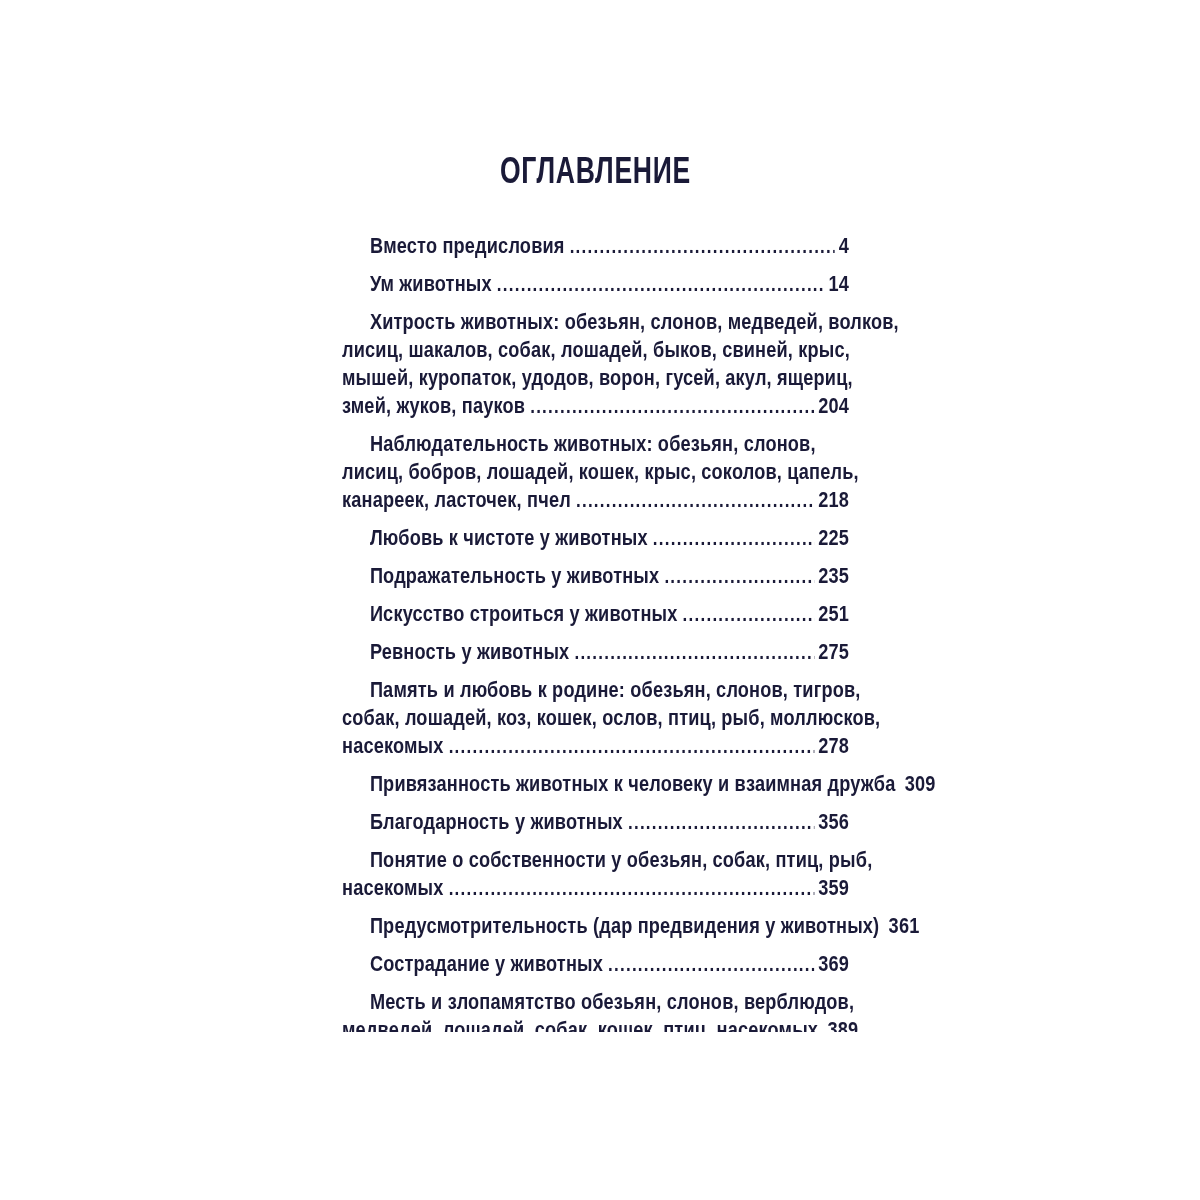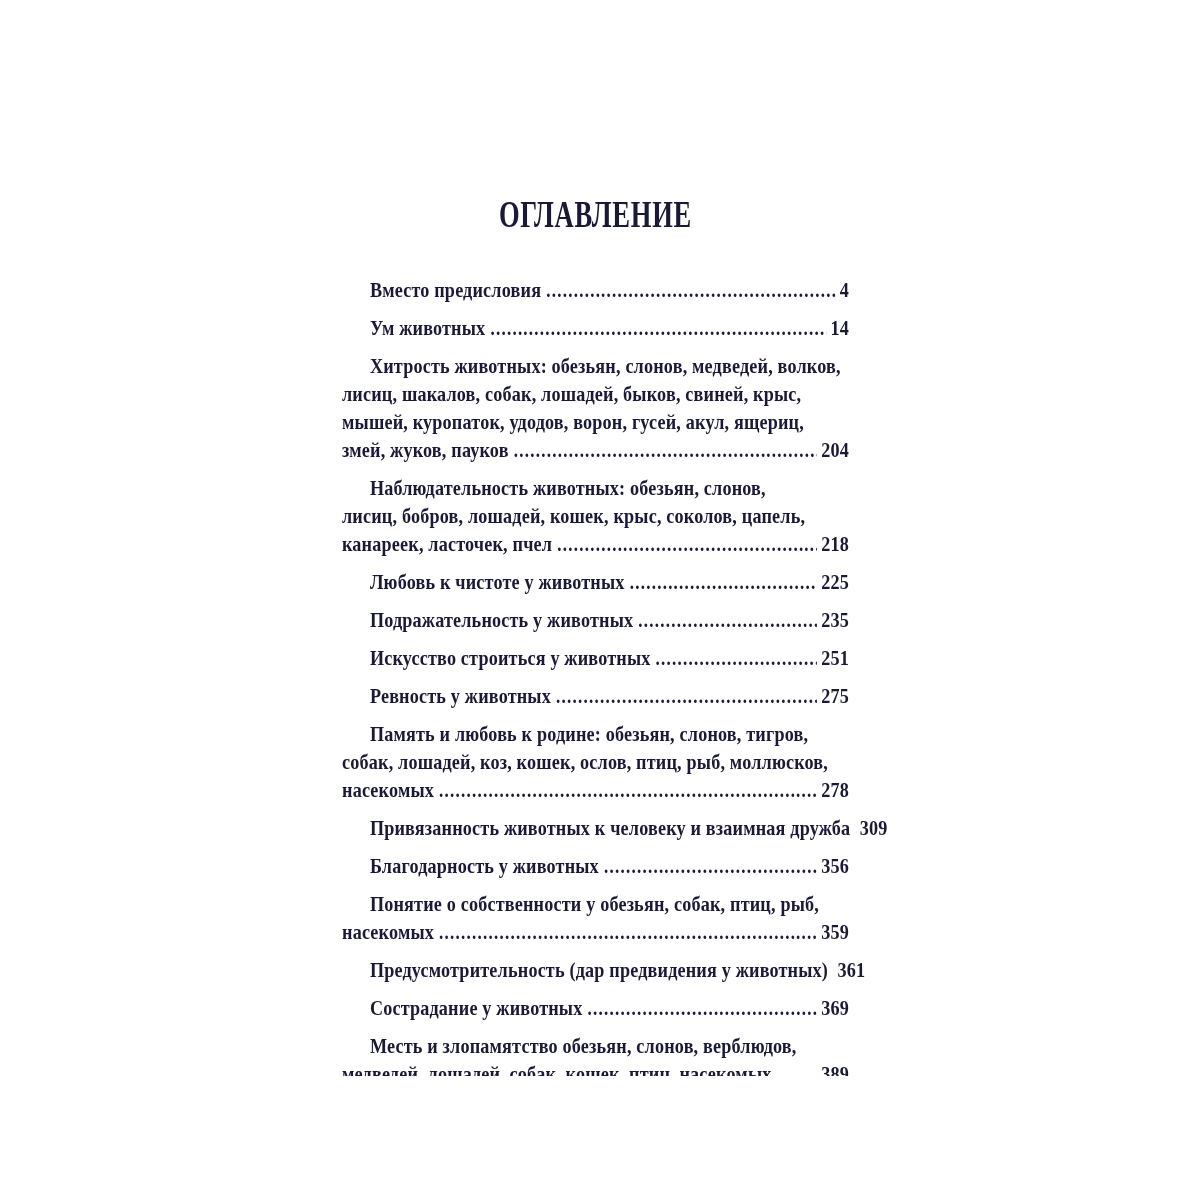--- a/index.html
+++ b/index.html
@@ -6,23 +6,22 @@
     margin: 0;
     padding: 0;
     background: #ffffff;
   }
   .sheet {
     position: relative;
     width: 1200px;
     height: 1032px;
     background: var(--bg-color, #ffffff);
     overflow: hidden;
-    font-family: Liberation Serif, serif;
+    font-family: Liberation Sans, sans-serif;
     color: var(--text-color, #1a1a38);
-    margin-top: 44px;
   }
   .content {
     position: absolute;
     left: 342px;
     top: 152px;
     width: 600px;
     transform: scaleX(0.845);
     transform-origin: 0 0;
   }
   .title {

